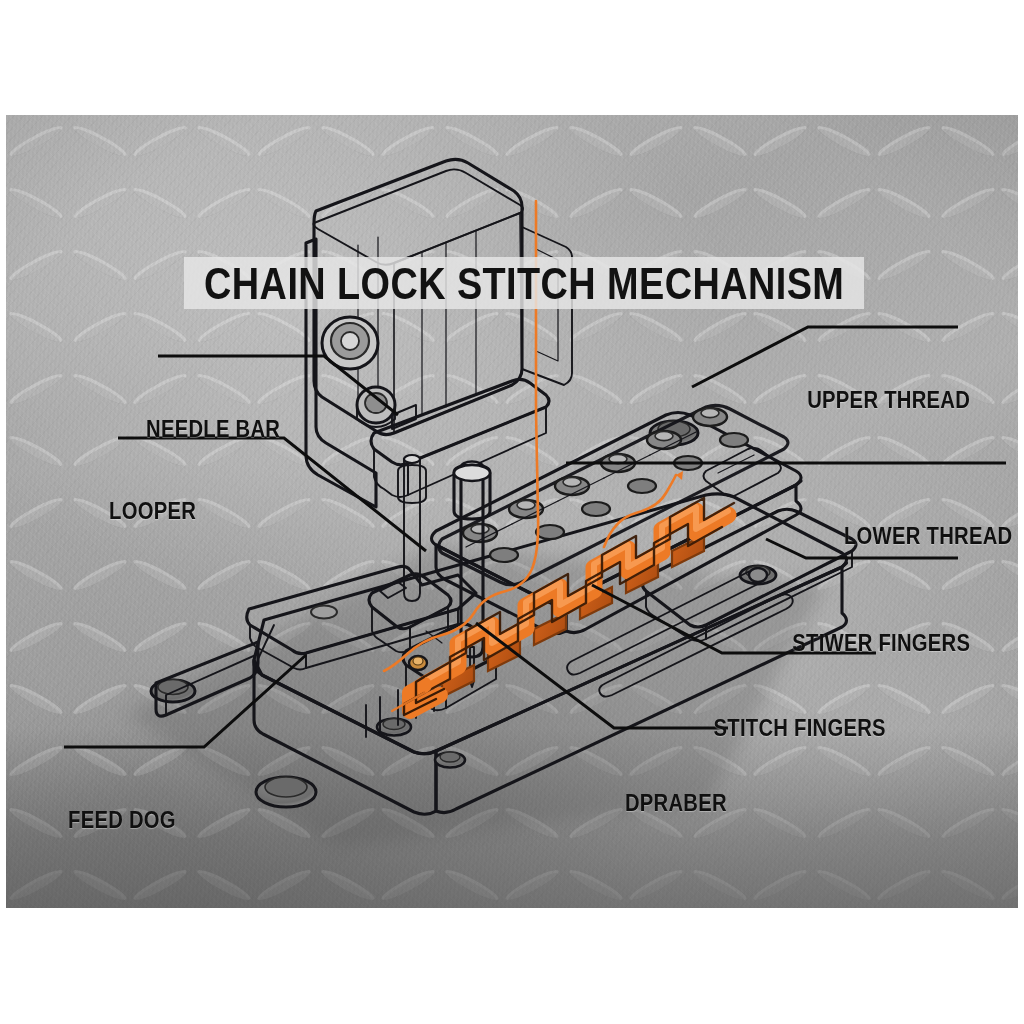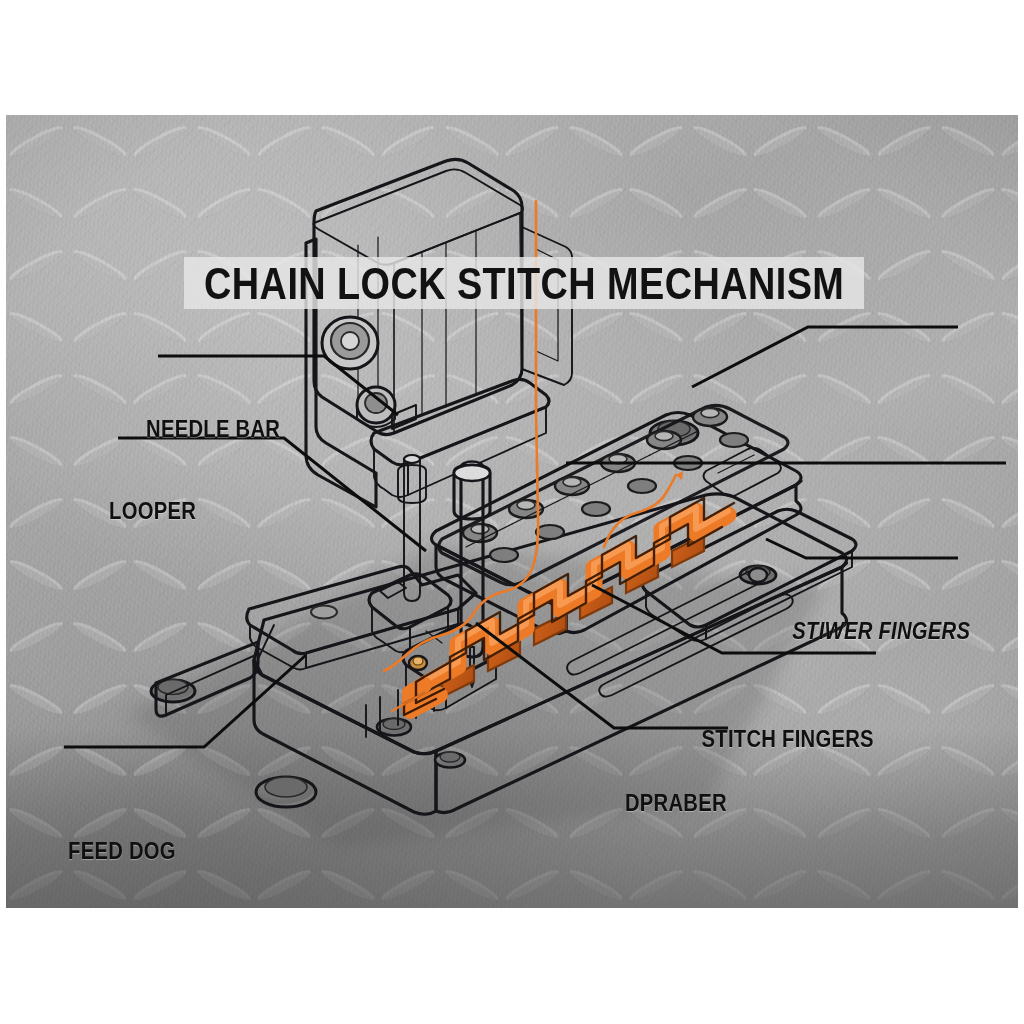--- a/index.html
+++ b/index.html
@@ -506,31 +506,37 @@
     </svg>
 
     <div class="callout left" style="left:140px; top:301px;">
       <span class="txt">NEEDLE BAR</span>
     </div>
 
     <div class="callout left" style="left:103px; top:383px;">
       <span class="txt">LOOPER</span>
     </div>
 
-    <div class="callout left" style="left:62px; top:692px;margin-top:31px;">
+    <div class="callout left" style="left:62px; top:692px;">
       <span class="txt">FEED DOG</span>
     </div>
 
-
-
-    <div class="callout right" style="right:48px; top:503px;font-style:italic;">
+    <div class="callout right" style="right:48px; top:272px;">
+      <span class="txt">UPPER THREAD</span>
+    </div>
+
+    <div class="callout right" style="right:6px; top:408px;">
+      <span class="txt">LOWER THREAD</span>
+    </div>
+
+    <div class="callout right" style="right:48px; top:515px;">
       <span class="txt">STIWER FINGERS</span>
     </div>
 
-    <div class="callout right" style="right:144px; top:600px;margin-top:11px;">
+    <div class="callout right" style="right:132px; top:600px;">
       <span class="txt">STITCH FINGERS</span>
     </div>
 
     <div class="callout right" style="right:291px; top:675px;">
       <span class="txt">DPRABER</span>
     </div>
 
     <div class="banner" id="title-banner">
       <span>CHAIN LOCK STITCH MECHANISM</span>
     </div>

